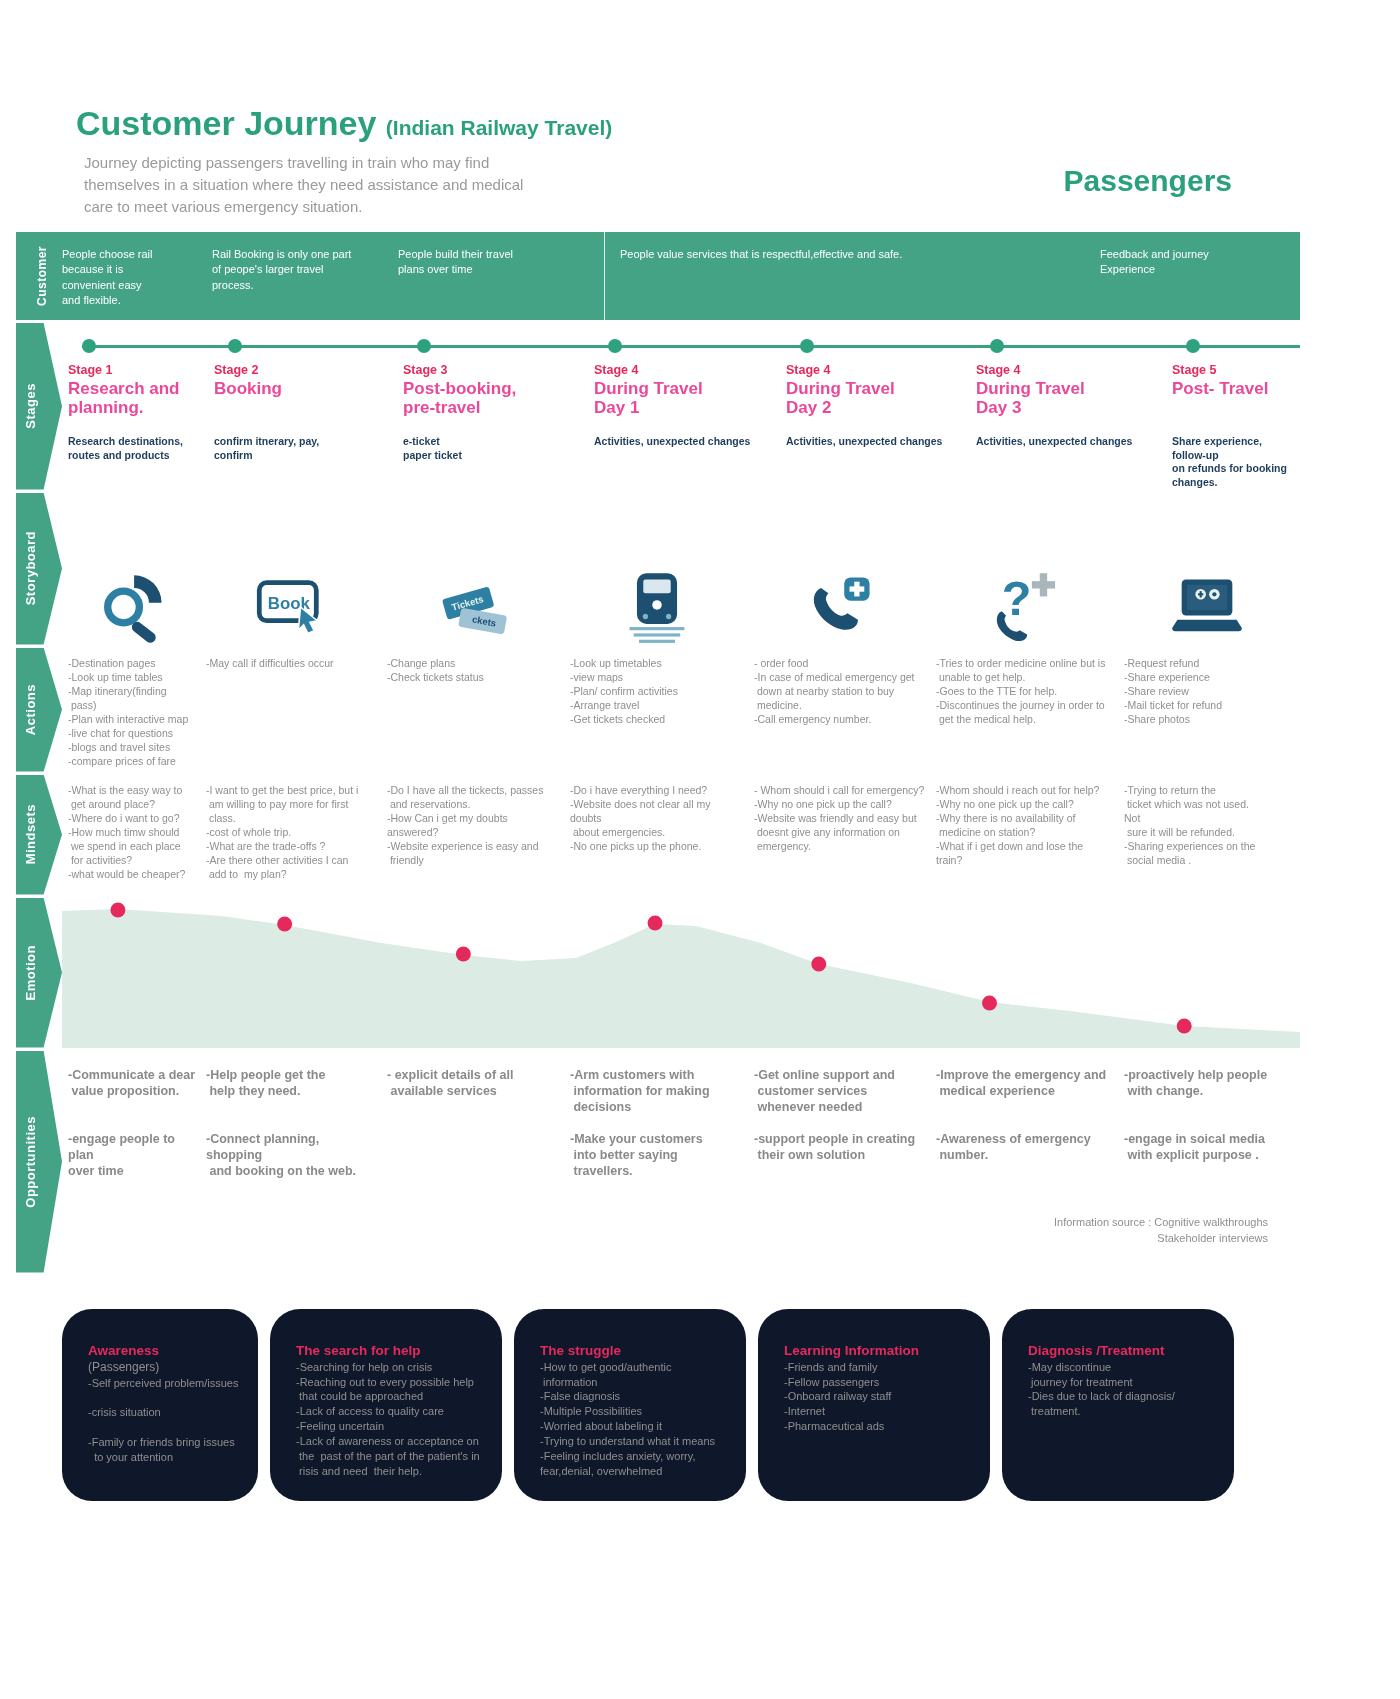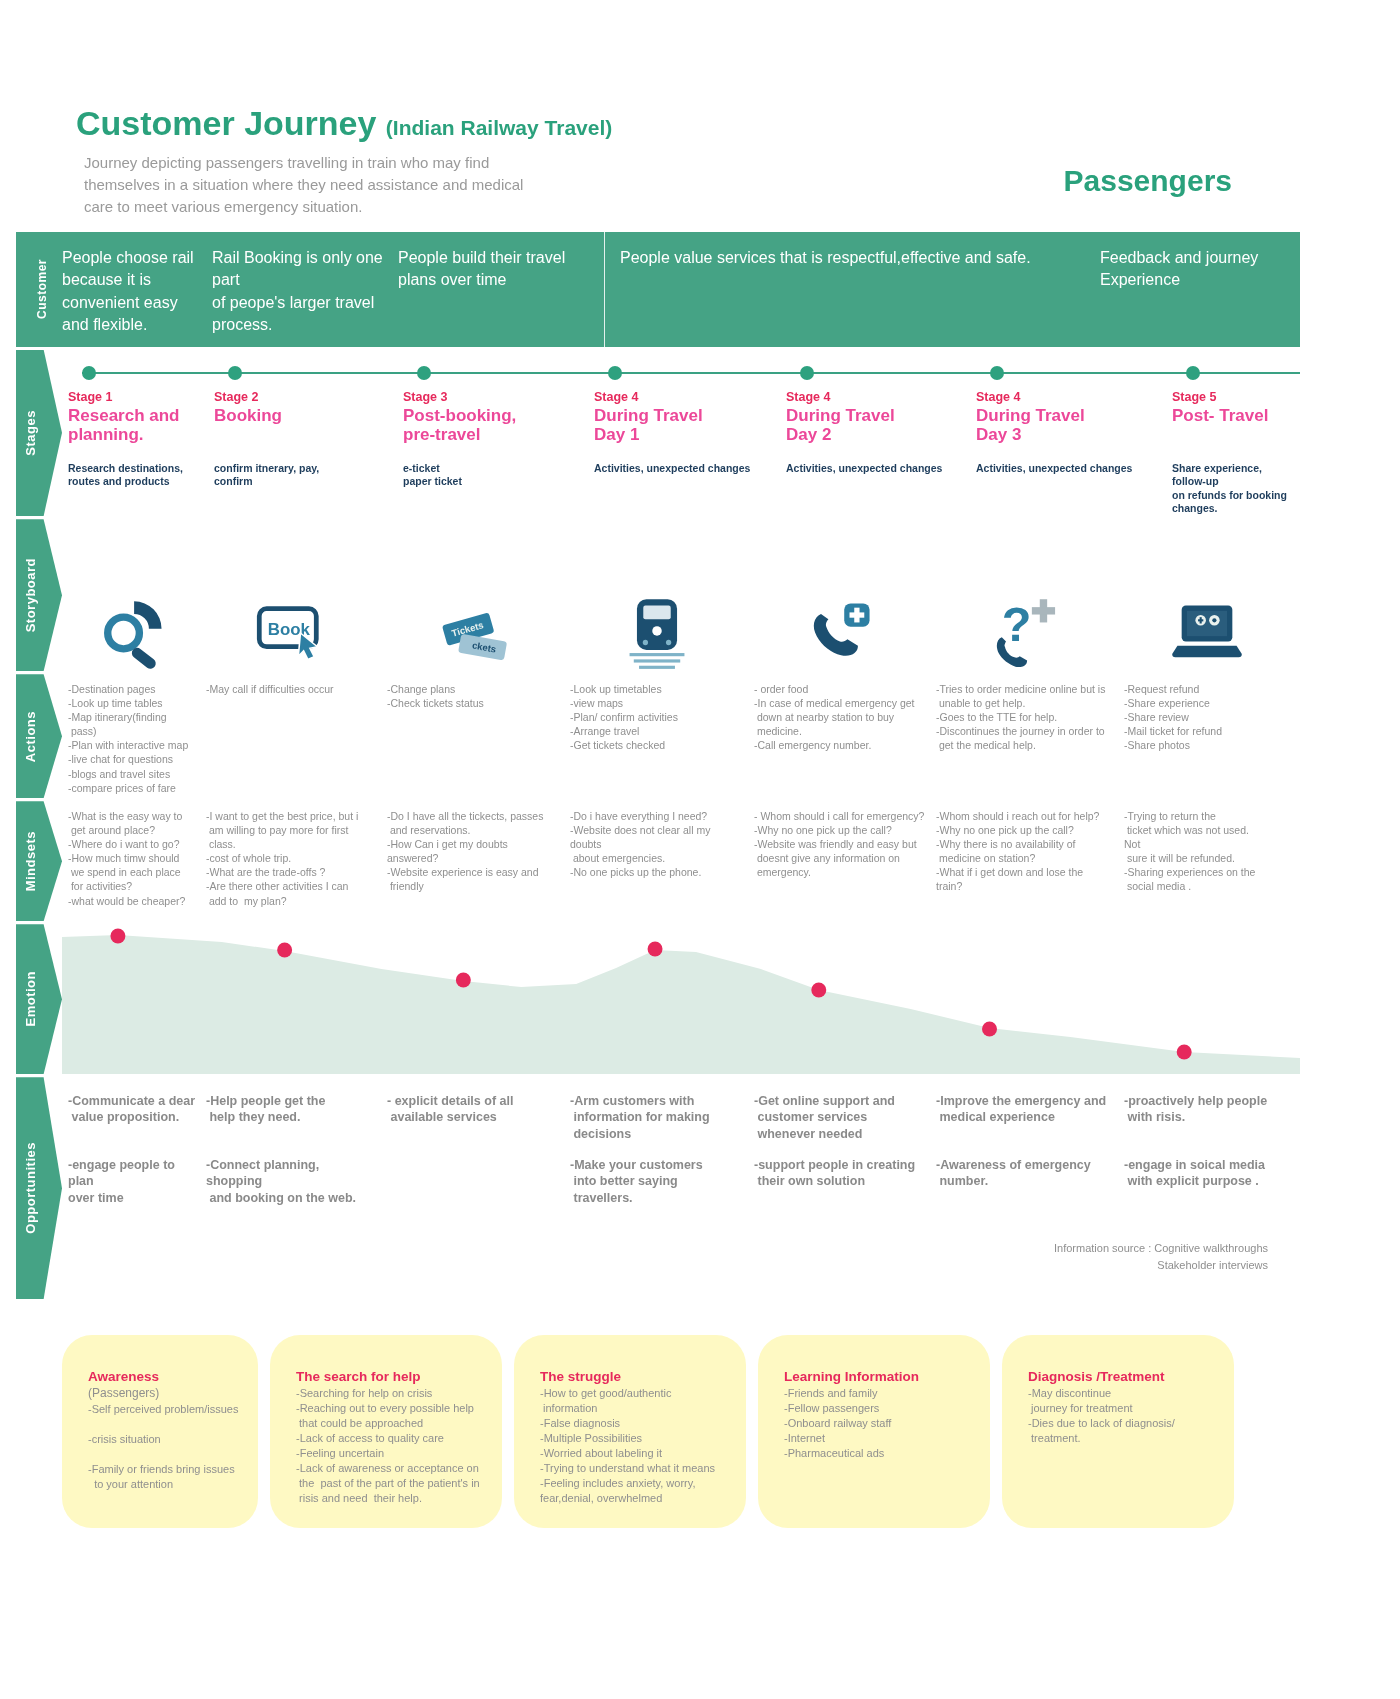--- a/index.html
+++ b/index.html
@@ -13,21 +13,21 @@
   .title .suffix { font-size:21px; font-weight:700; }
   .subtitle { position:absolute; left:84px; top:152px; color:#9a9a9a; font-size:15px; line-height:1.45; }
   .persona { position:absolute; right:168px; top:164px; color:#2aa17c; font-size:30px; font-weight:800; }
 
   
   .customer-band { margin:0 100px 3px 16px; background:#45a385; color:#fff; min-height:88px;
                    display:flex; position:relative; padding:15px 0 10px 46px; }
   .customer-band .v-label { position:absolute; left:6px; top:0; bottom:0; width:40px;
                    display:flex; align-items:center; justify-content:center; }
   .v-text { writing-mode:vertical-rl; transform:rotate(180deg); color:#fff; font-weight:700; font-size:12px; letter-spacing:.5px; }
-  .cseg { font-size:16px; line-height:1.4; }
+  .cseg { font-size:11px; line-height:1.4; }
   .cseg1 { width:140px; } .cseg2 { width:186px;margin-left:10px; } .cseg3 { width:206px; }
   .cdivider { width:1px; background:rgba(255,255,255,.85); margin:-15px 0 -10px 0; }
   .cseg4 { flex:1; padding-left:15px; } .cseg5 { width:200px; padding-right:4px; }
 
   
   .row { margin:0 100px 3px 16px; display:flex; position:relative; }
   .row-label { width:46px; flex:0 0 46px; background:#45a385;
                clip-path:polygon(0 0, 60% 0, 100% 50%, 60% 100%, 0 100%);
                display:flex; align-items:center; }
   .row-label .v-text { font-size:13px; margin-left:7px; }
@@ -61,21 +61,21 @@
 
   
   .row-opportunities { min-height:222px; background:#fff; }
   .opp-cell { padding-top:16px; }
   .opp-top, .opp-bottom { color:#8a8a8a; font-size:12.5px; font-weight:700; line-height:1.3; }
   .opp-top { min-height:64px; }
   .info-source { position:absolute; right:32px; bottom:26px; text-align:right; color:#8f8f8f; font-size:11px; line-height:1.5; }
 
   
   .cards { margin:36px 0 0 62px; display:flex; gap:12px; }
-  .card { background:#fef9c3; border-radius:30px; min-height:160px; padding:34px 14px 22px 26px; }
+  .card { background:#0f172a; border-radius:30px; min-height:160px; padding:34px 14px 22px 26px; }
   .card1 { width:196px; } .card2,.card3,.card4,.card5 { width:232px; }
   .card-title { color:#e6295c; font-size:13.5px; font-weight:700; margin-bottom:2px; }
   .card-subtitle { color:#8f8f8f; font-size:12px; }
   .card-body { color:#8f8f8f; font-size:11px; line-height:1.36; margin-top:2px; }
 </style>
 </head>
 <body>
 
 <div class="page">
 
@@ -388,21 +388,21 @@
  their own solution</div>
       </div>
       <div class="cell opp-cell">
         <div class="opp-top pre">-Improve the emergency and
  medical experience</div>
         <div class="opp-bottom pre">-Awareness of emergency
  number.</div>
       </div>
       <div class="cell opp-cell">
         <div class="opp-top pre">-proactively help people
- with risis.</div>
+ with change.</div>
         <div class="opp-bottom pre">-engage in soical media
  with explicit purpose .</div>
       </div>
     </div>
     <div class="info-source pre">Information source : Cognitive walkthroughs
 Stakeholder interviews</div>
   </div>
 
   <div class="cards">
     <div class="card card1">

